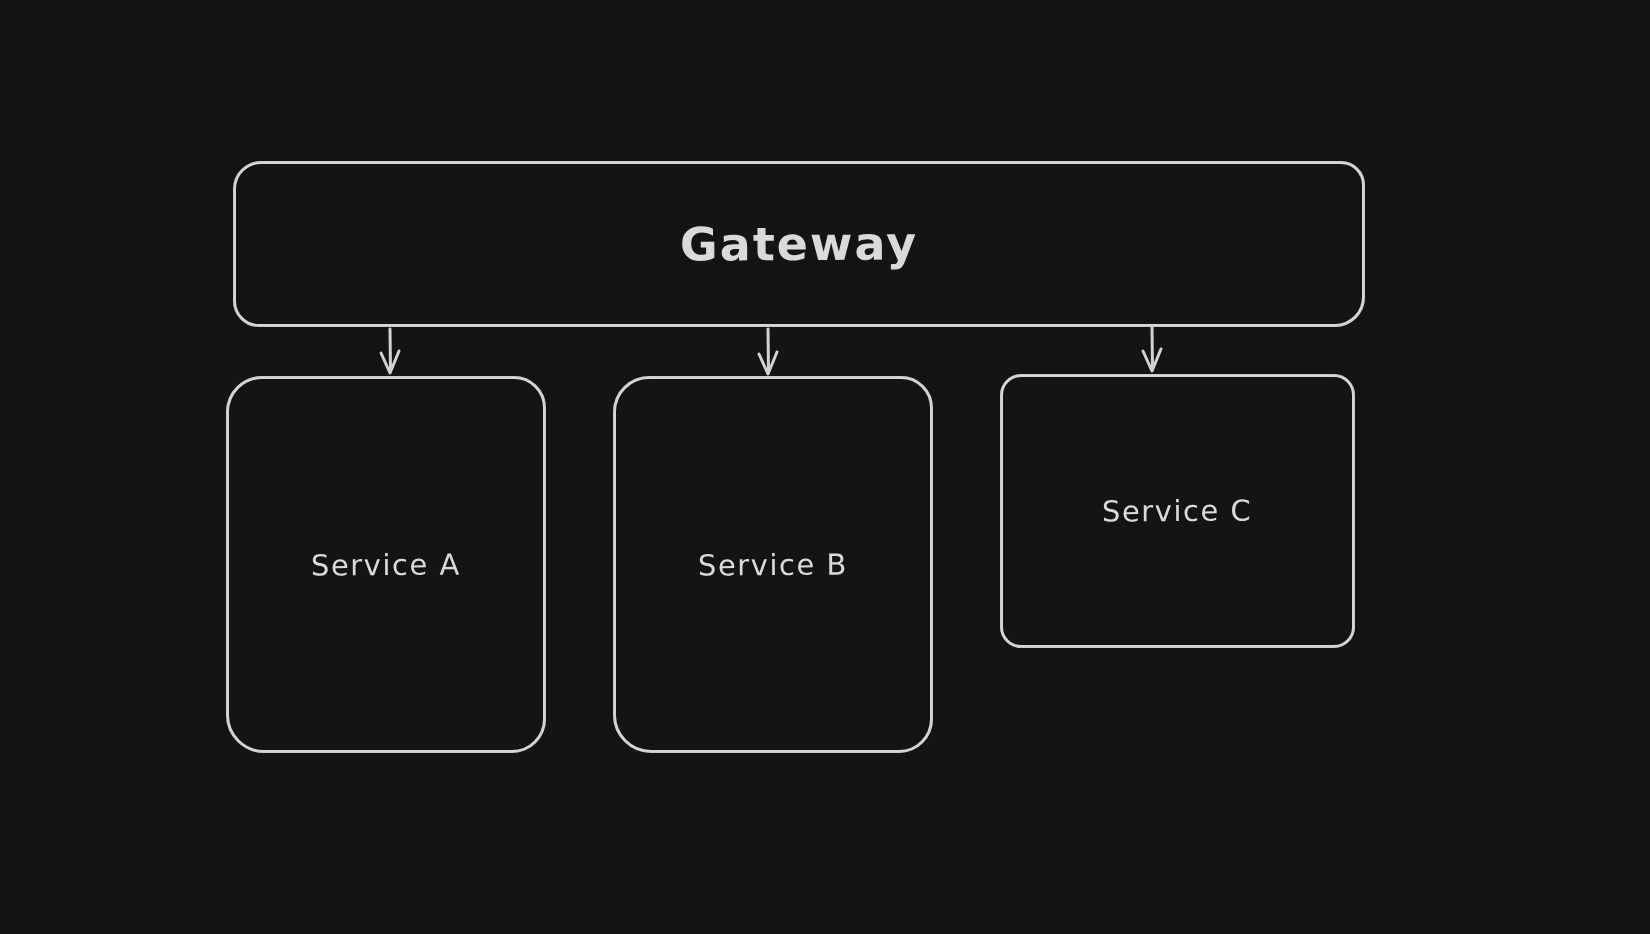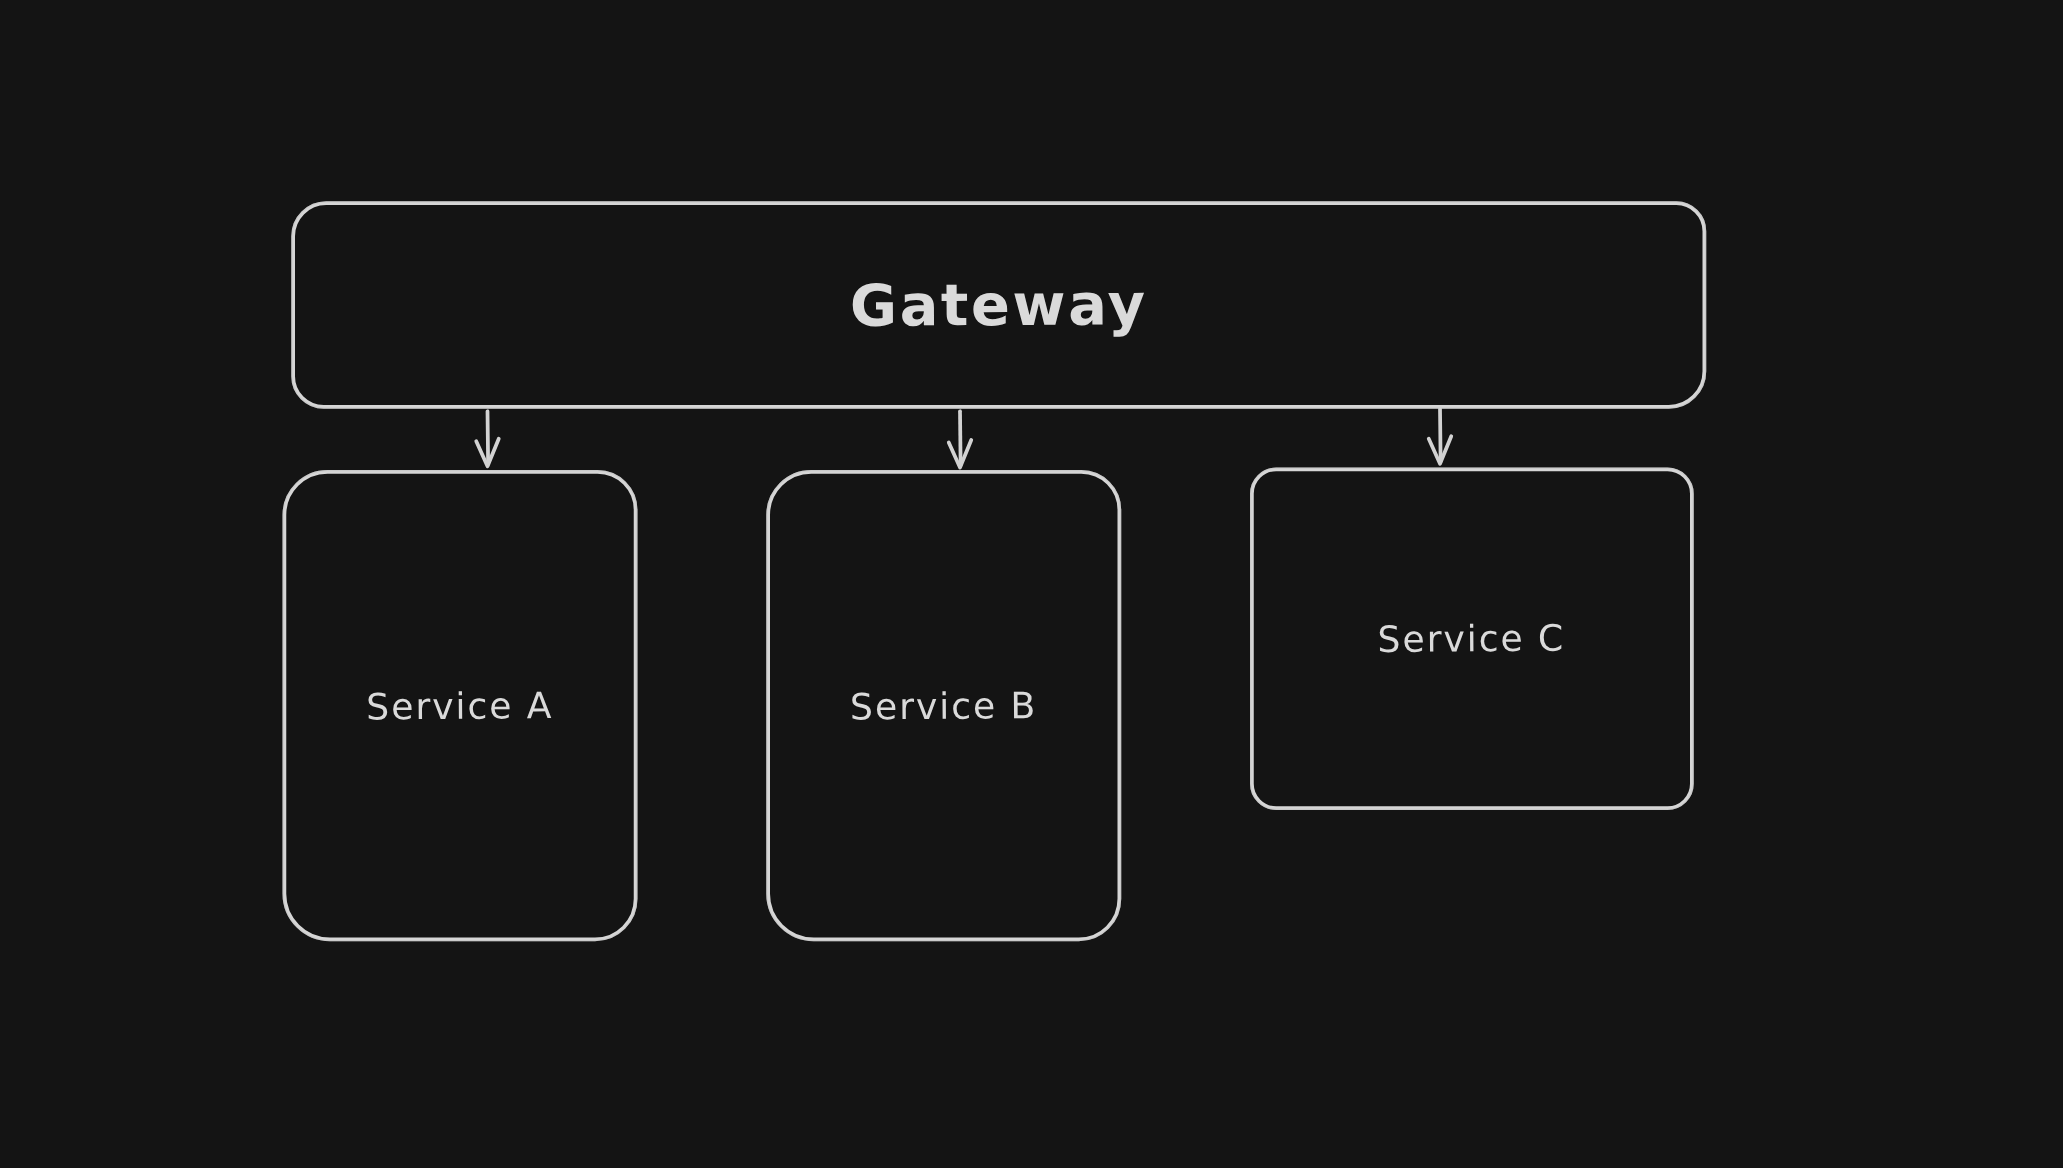--- a/index.html
+++ b/index.html
@@ -43,21 +43,21 @@
     margin-left: 11px;
   }
   .node-gateway .label {
     font-size: 46px;
     font-weight: 600;
     letter-spacing: 2px;
     transform: rotate(-0.3deg);
   }
   .node-service {
     top: 376px;
-    width: 284px;
+    width: 320px;
     height: 377px;
     border-radius: 36px 32px 34px 38px;
   }
   .node-service .label {
     font-size: 29px;
     font-weight: 400;
     letter-spacing: 1.5px;
     transform: rotate(-0.4deg);
   }
   .node-service-a { left: 226px; }

